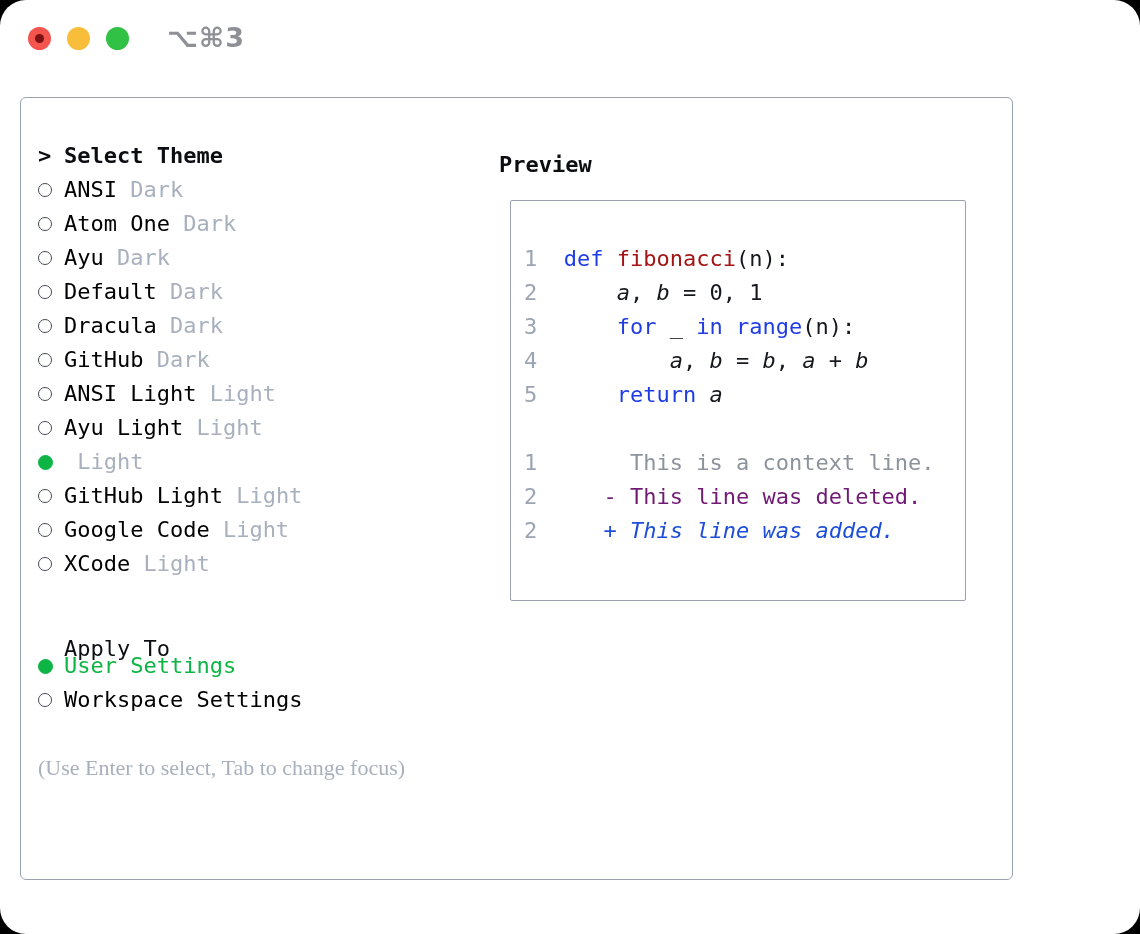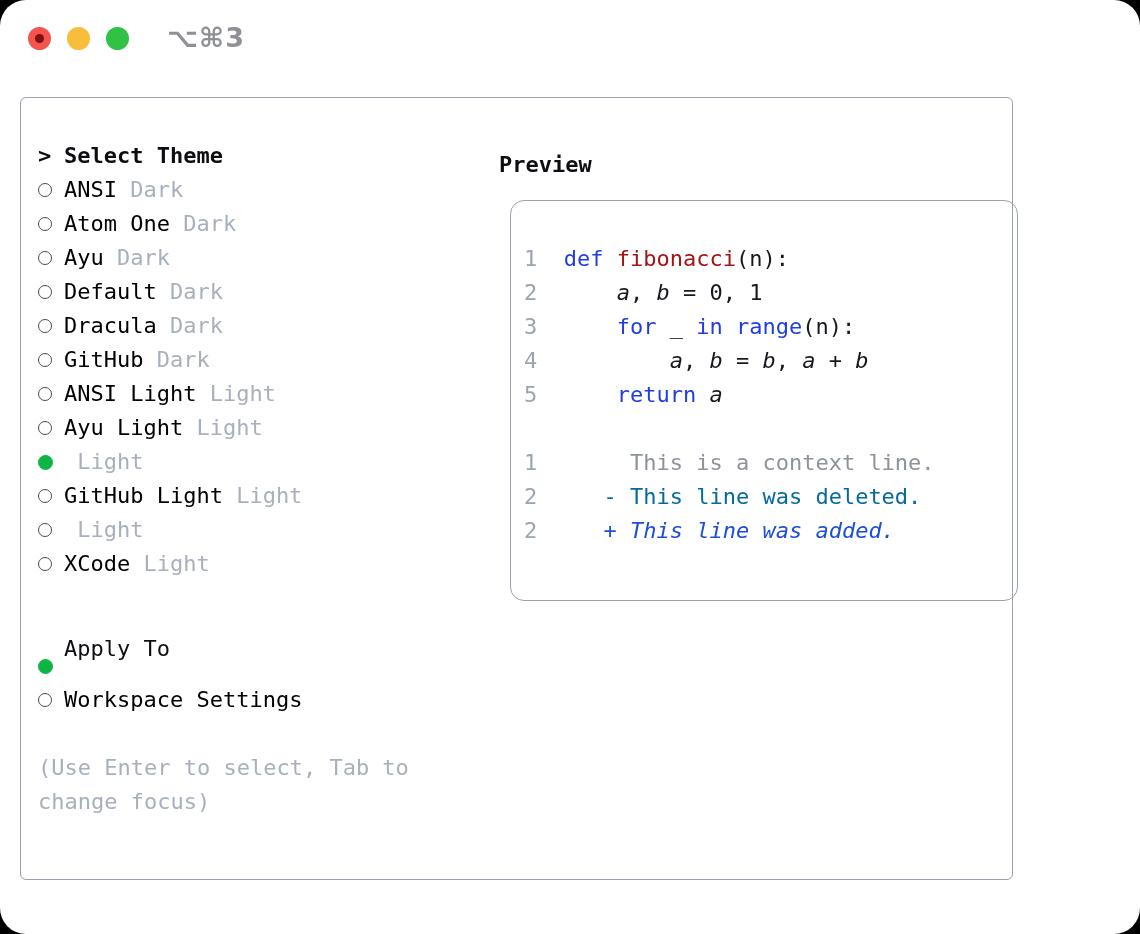--- a/index.html
+++ b/index.html
@@ -29,36 +29,36 @@
   .mk { display:inline-block; width:26px; color:#0b0d10; font-weight:700; }
   .mkwrap { display:inline-flex; width:26px; align-items:center; }
   .radio { width:14px; height:14px; border:1.7px solid #464c55; border-radius:50%; }
   .radio.on { width:15px; height:15px; border-color:#0db544; background:#0db544; }
   .title { font-weight:700; color:#0b0d10; }
   .name { color:#000000; }
   .row.sel .name { color:#0db544; }
   .tag { color:#a8b0bd; margin-left:13.2px; }
   .subtitle { color:#0c0e11;margin-top:33px; }
   .gap { height:34px; }
-  .hint { width:430px; color:#a8b0bd; font-size:22px; line-height:34px; }
+  .hint { width:430px; color:#a8b0bd; font-size:22px; line-height:34px;font-family:Liberation Serif, serif; }
 
   
   .preview-title { position:absolute; left:499px; top:148px; font-size:22px;
      line-height:34px; font-weight:700; color:#0b0d10; }
-  .preview-box { position:absolute; left:510px; top:200px; width:508px; height:401px;
-     border:1.5px solid #9aa2ae; border-radius:14px; }
+  .preview-box { position:absolute; left:510px; top:200px; width:456px; height:401px;
+     border:1.5px solid #9aa2ae; border-radius:2px; }
   .codepre { position:absolute; left:13px; top:41px; font-size:22px; line-height:34px; white-space:pre; }
   .pline { height:34px; }
   .sg-num { color:#9aa4b2; }
   .sg-pln { color:#15181d; }
   .sg-kw  { color:#1f3de3; }
   .sg-fn  { color:#a31515; }
   .sg-var { color:#15181d; font-style:italic; }
   .sg-ctx { color:#8d939c; }
-  .sg-del { color:#0369a1; }
+  .sg-del { color:#701a75; }
   .sg-add { color:#1d4ed8;font-style:italic; }
 </style>
 </head>
 <body>
 
 <div class="stage">
   <div class="card">
 
     <div class="traffic">
       <button class="light red"></button>
@@ -77,29 +77,29 @@
           <div class="row"><span class="mkwrap"><span class="radio"></span></span><span class="name">ANSI</span><span class="tag">Dark</span></div>
           <div class="row"><span class="mkwrap"><span class="radio"></span></span><span class="name">Atom One</span><span class="tag">Dark</span></div>
           <div class="row"><span class="mkwrap"><span class="radio"></span></span><span class="name">Ayu</span><span class="tag">Dark</span></div>
           <div class="row"><span class="mkwrap"><span class="radio"></span></span><span class="name">Default</span><span class="tag">Dark</span></div>
           <div class="row"><span class="mkwrap"><span class="radio"></span></span><span class="name">Dracula</span><span class="tag">Dark</span></div>
           <div class="row"><span class="mkwrap"><span class="radio"></span></span><span class="name">GitHub</span><span class="tag">Dark</span></div>
           <div class="row"><span class="mkwrap"><span class="radio"></span></span><span class="name">ANSI Light</span><span class="tag">Light</span></div>
           <div class="row"><span class="mkwrap"><span class="radio"></span></span><span class="name">Ayu Light</span><span class="tag">Light</span></div>
           <div class="row sel"><span class="mkwrap"><span class="radio on"></span></span><span class="tag">Light</span></div>
           <div class="row"><span class="mkwrap"><span class="radio"></span></span><span class="name">GitHub Light</span><span class="tag">Light</span></div>
-          <div class="row"><span class="mkwrap"><span class="radio"></span></span><span class="tag">Light</span></div>
+          <div class="row"><span class="mkwrap"><span class="radio"></span></span><span class="name">Google Code</span><span class="tag">Light</span></div>
           <div class="row"><span class="mkwrap"><span class="radio"></span></span><span class="name">XCode</span><span class="tag">Light</span></div>
         </div>
       <div class="gap"></div>
       <div class="row">
         <span class="mkwrap"></span><span class="subtitle">Apply To</span>
       </div>
       <div id="apply-list">
-          <div class="row sel"><span class="mkwrap"><span class="radio on"></span></span></div>
+          <div class="row sel"><span class="mkwrap"><span class="radio on"></span></span><span class="name">User Settings</span></div>
           <div class="row"><span class="mkwrap"><span class="radio"></span></span><span class="name">Workspace Settings</span></div>
         </div>
       <div class="gap"></div>
       <div class="hint">(Use Enter to select, Tab to change focus)</div>
     </div>
 
     <div class="preview-title">Preview</div>
     <div class="preview-box">
       <div class="codepre" id="code-pre"><div class="pline"><span class="sg-num">1</span><span class="sg-pln">  </span><span class="sg-kw">def</span><span class="sg-pln"> </span><span class="sg-fn">fibonacci</span><span class="sg-pln">(n):</span></div><div class="pline"><span class="sg-num">2</span><span class="sg-pln">      </span><span class="sg-var">a</span><span class="sg-pln">, </span><span class="sg-var">b</span><span class="sg-pln"> = 0, 1</span></div><div class="pline"><span class="sg-num">3</span><span class="sg-pln">      </span><span class="sg-kw">for</span><span class="sg-pln"> _ </span><span class="sg-kw">in</span><span class="sg-pln"> </span><span class="sg-kw">range</span><span class="sg-pln">(n):</span></div><div class="pline"><span class="sg-num">4</span><span class="sg-pln">          </span><span class="sg-var">a</span><span class="sg-pln">, </span><span class="sg-var">b</span><span class="sg-pln"> = </span><span class="sg-var">b</span><span class="sg-pln">, </span><span class="sg-var">a</span><span class="sg-pln"> + </span><span class="sg-var">b</span></div><div class="pline"><span class="sg-num">5</span><span class="sg-pln">      </span><span class="sg-kw">return</span><span class="sg-pln"> </span><span class="sg-var">a</span></div><div class="pline"></div><div class="pline"><span class="sg-num">1</span><span class="sg-ctx">       This is a context line.</span></div><div class="pline"><span class="sg-num">2</span><span class="sg-del">     - This line was deleted.</span></div><div class="pline"><span class="sg-num">2</span><span class="sg-add">     + This line was added.</span></div></div>
     </div>

